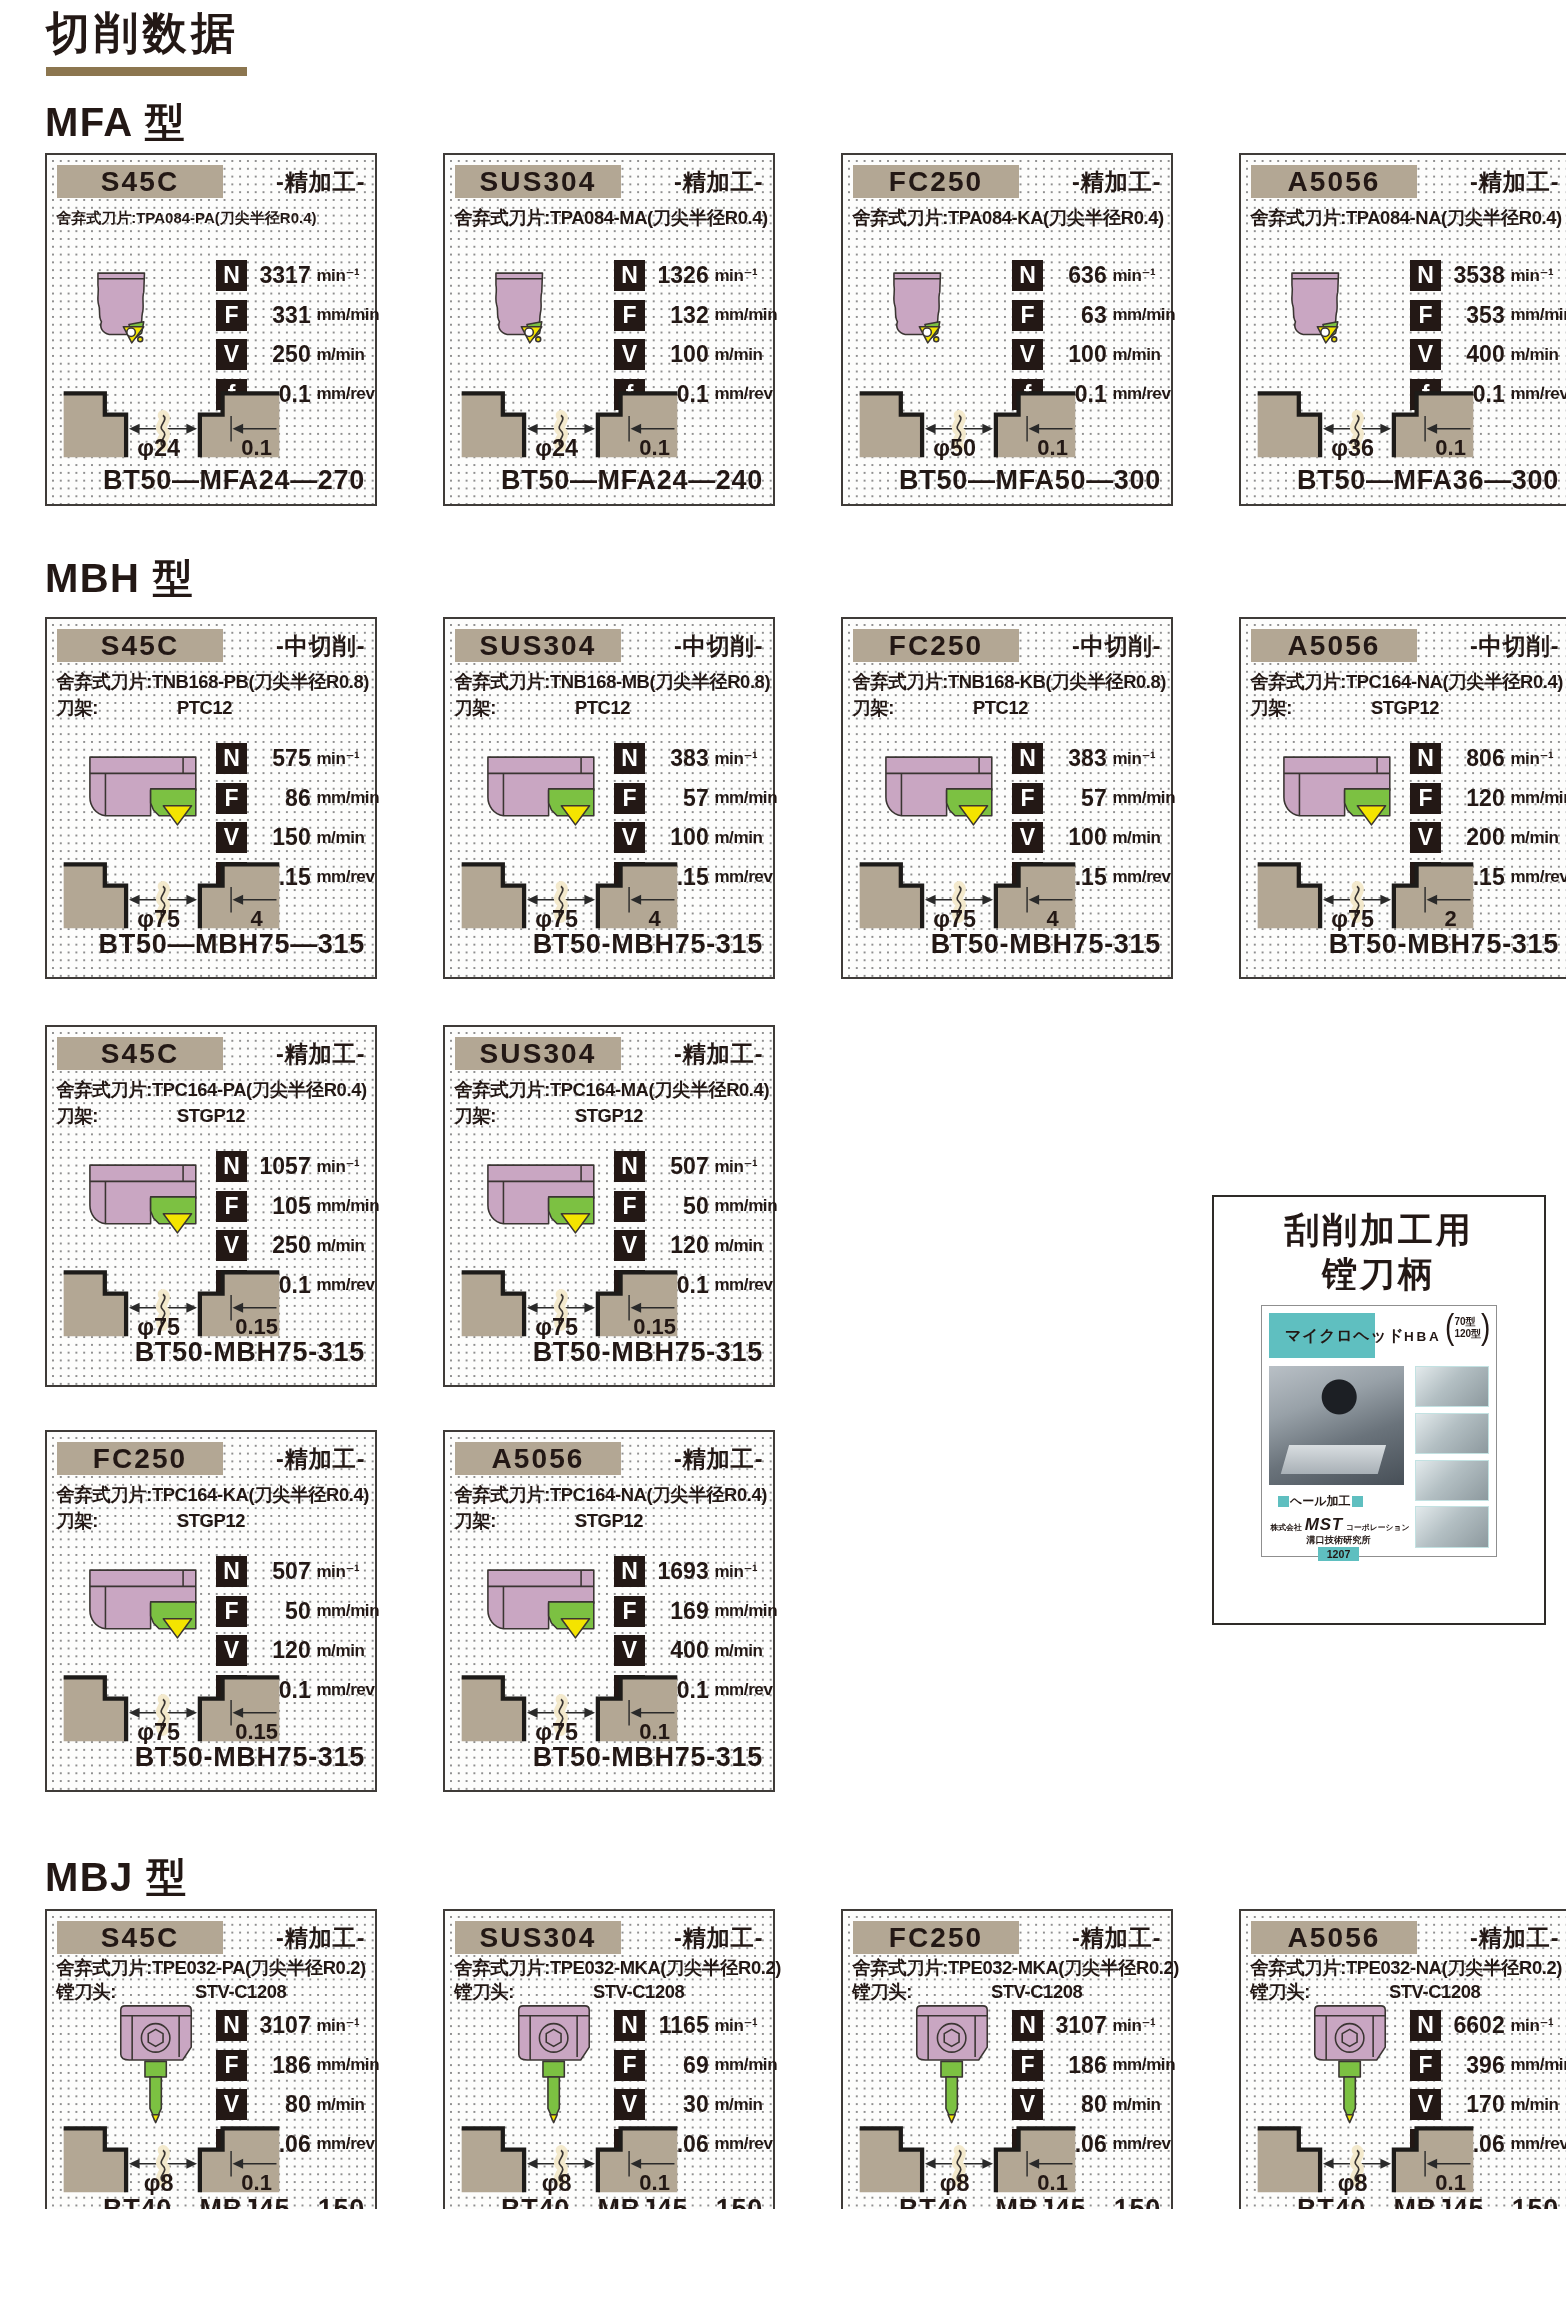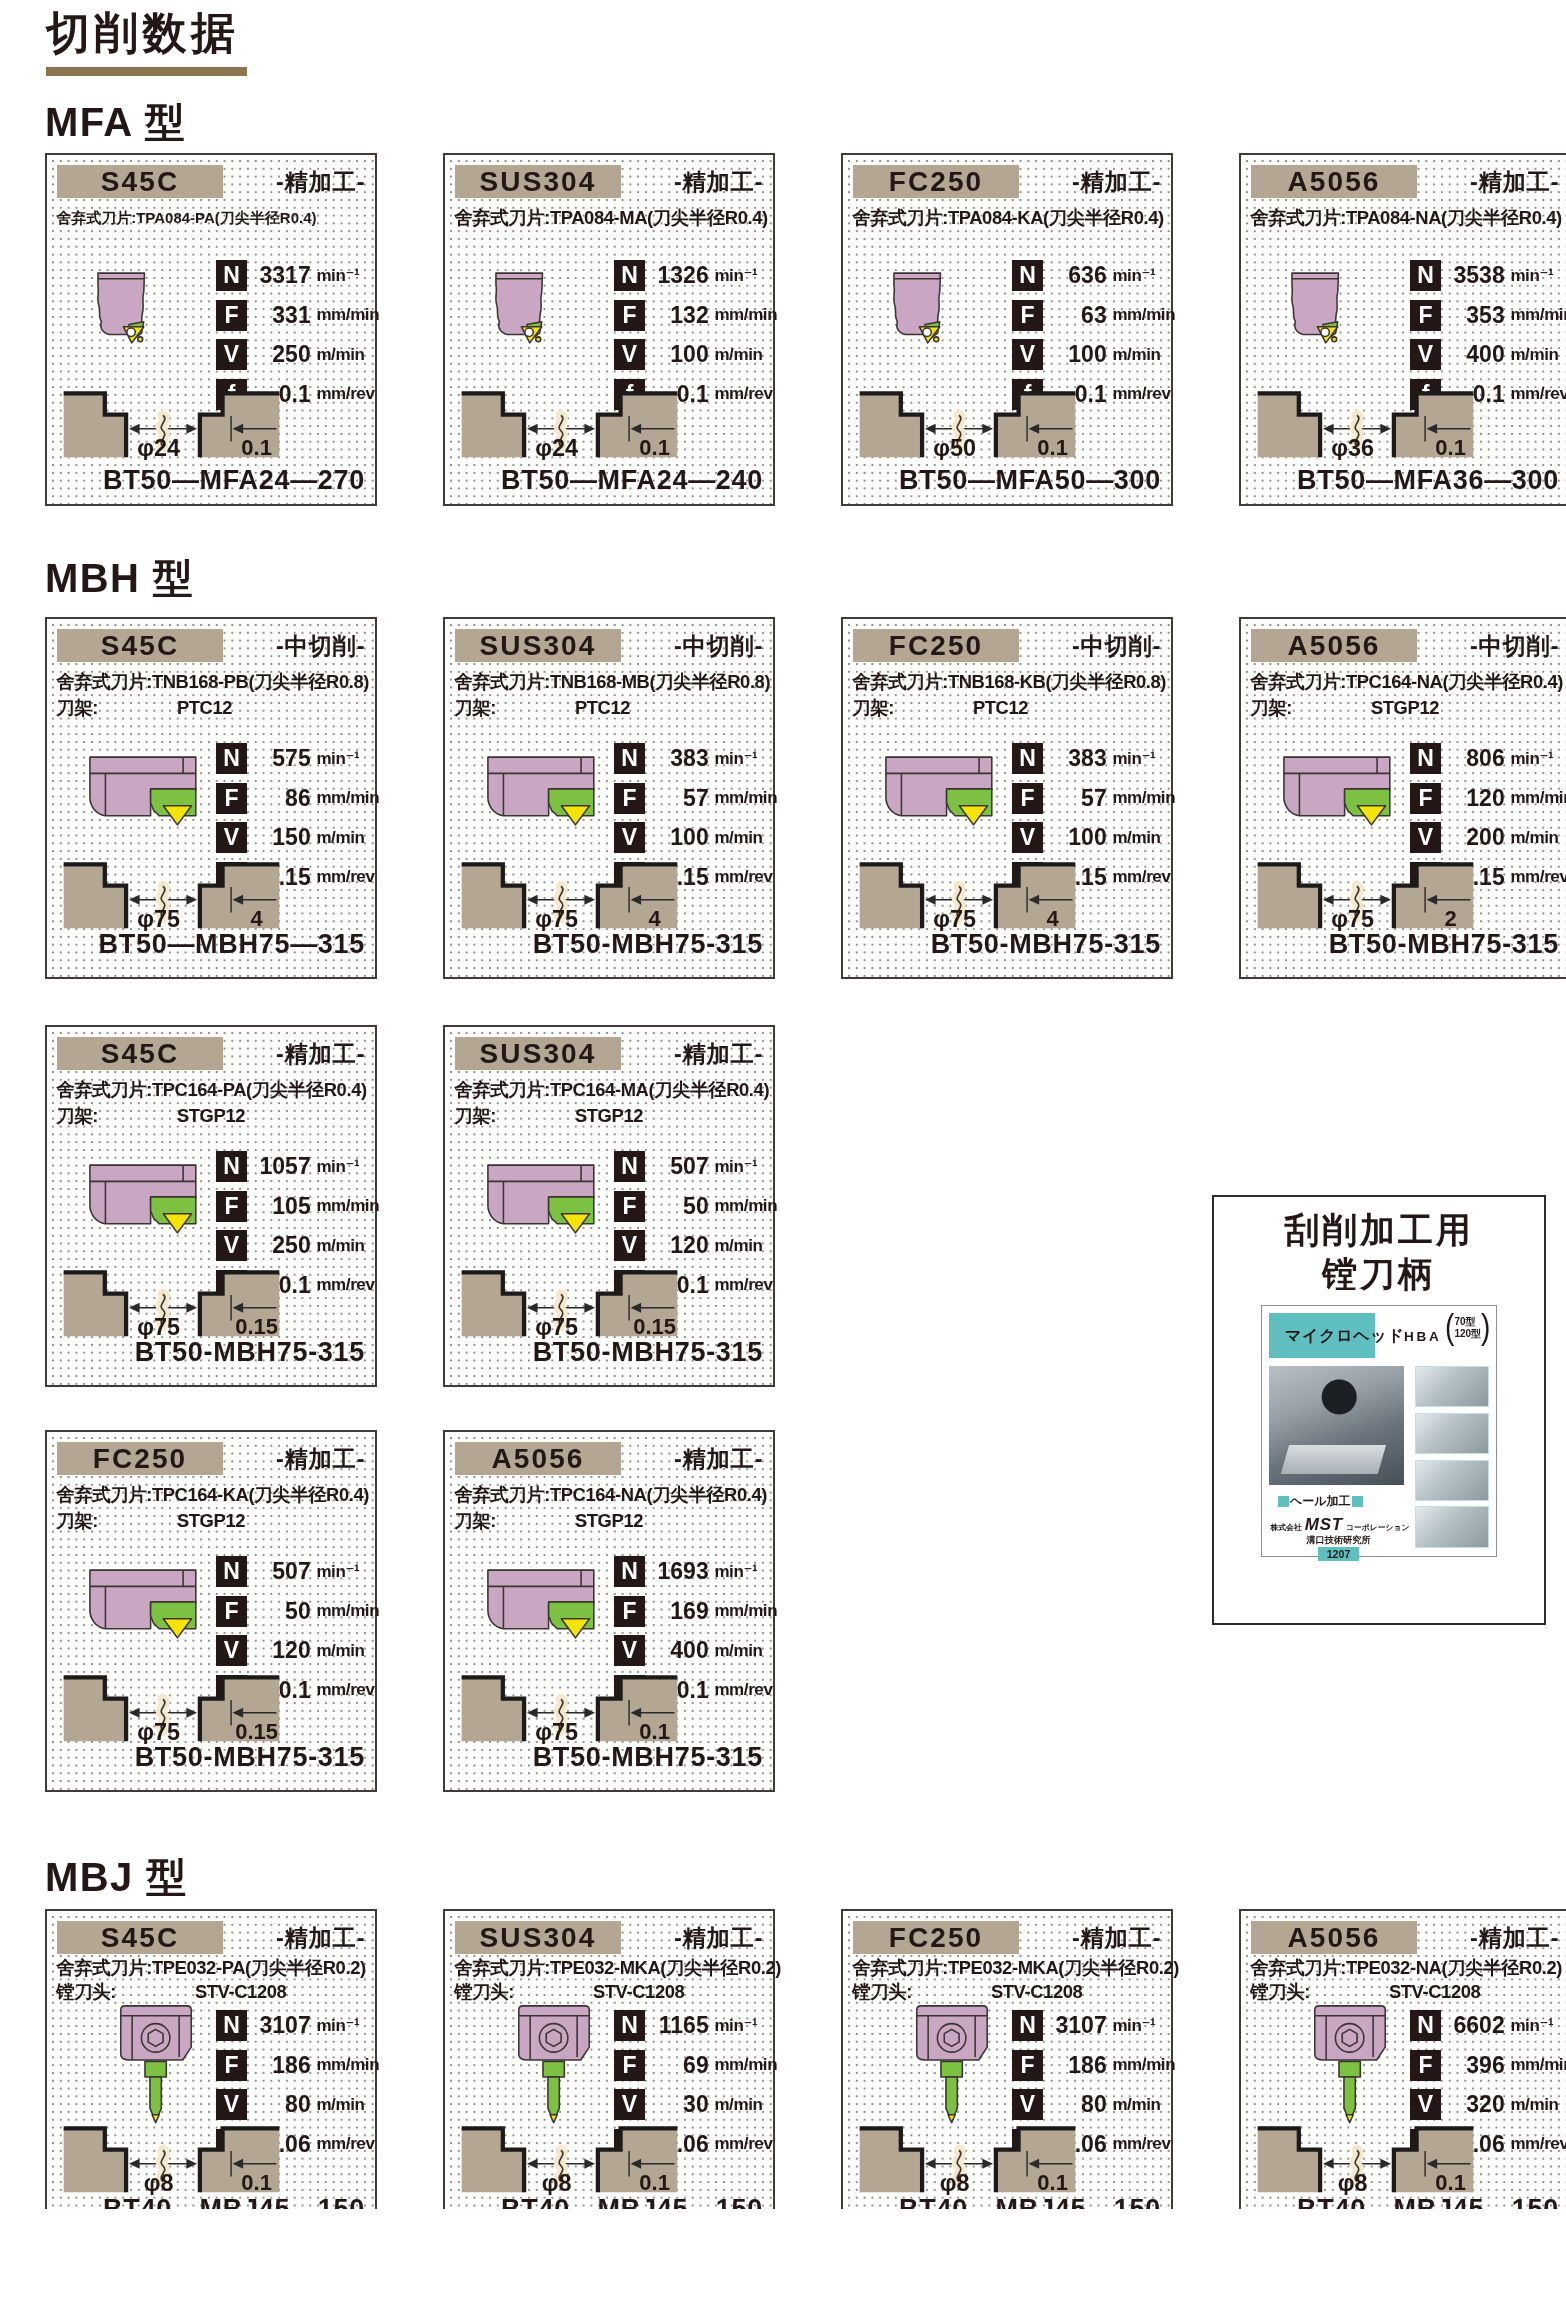--- a/index.html
+++ b/index.html
@@ -1186,21 +1186,21 @@
         <span class="val">6602</span>
         <span class="unit">min⁻¹</span>
       </div>
       <div class="nfvf-row">
         <span class="letter">F</span>
         <span class="val">396</span>
         <span class="unit">mm/min</span>
       </div>
       <div class="nfvf-row">
         <span class="letter">V</span>
-        <span class="val">320</span>
+        <span class="val">170</span>
         <span class="unit">m/min</span>
       </div>
       <div class="nfvf-row">
         <span class="letter">f</span>
         <span class="val">0.06</span>
         <span class="unit">mm/rev</span>
       </div>
     </div>
 
     <svg class="wp" viewBox="0 0 320 100">

